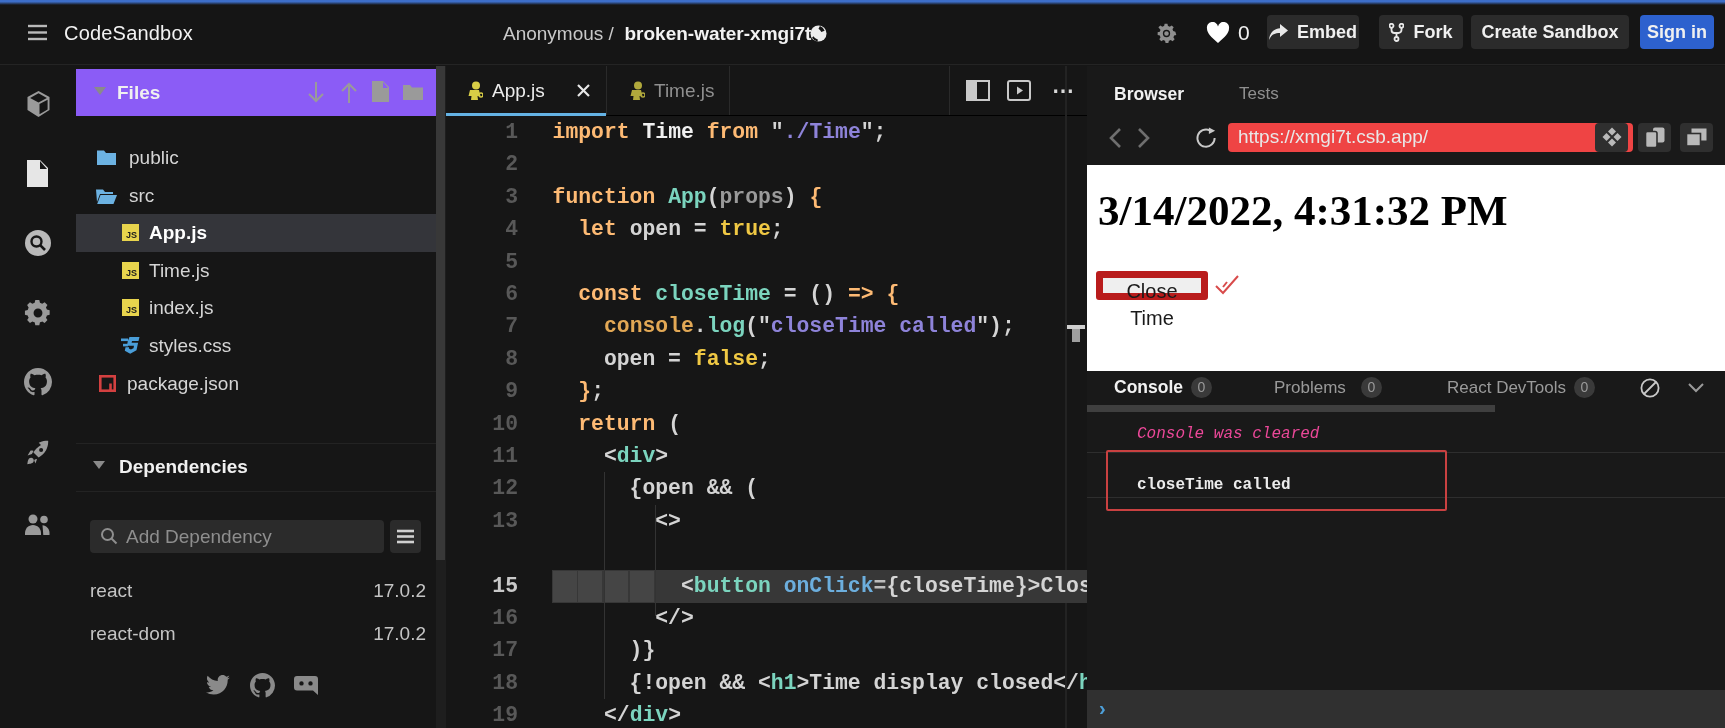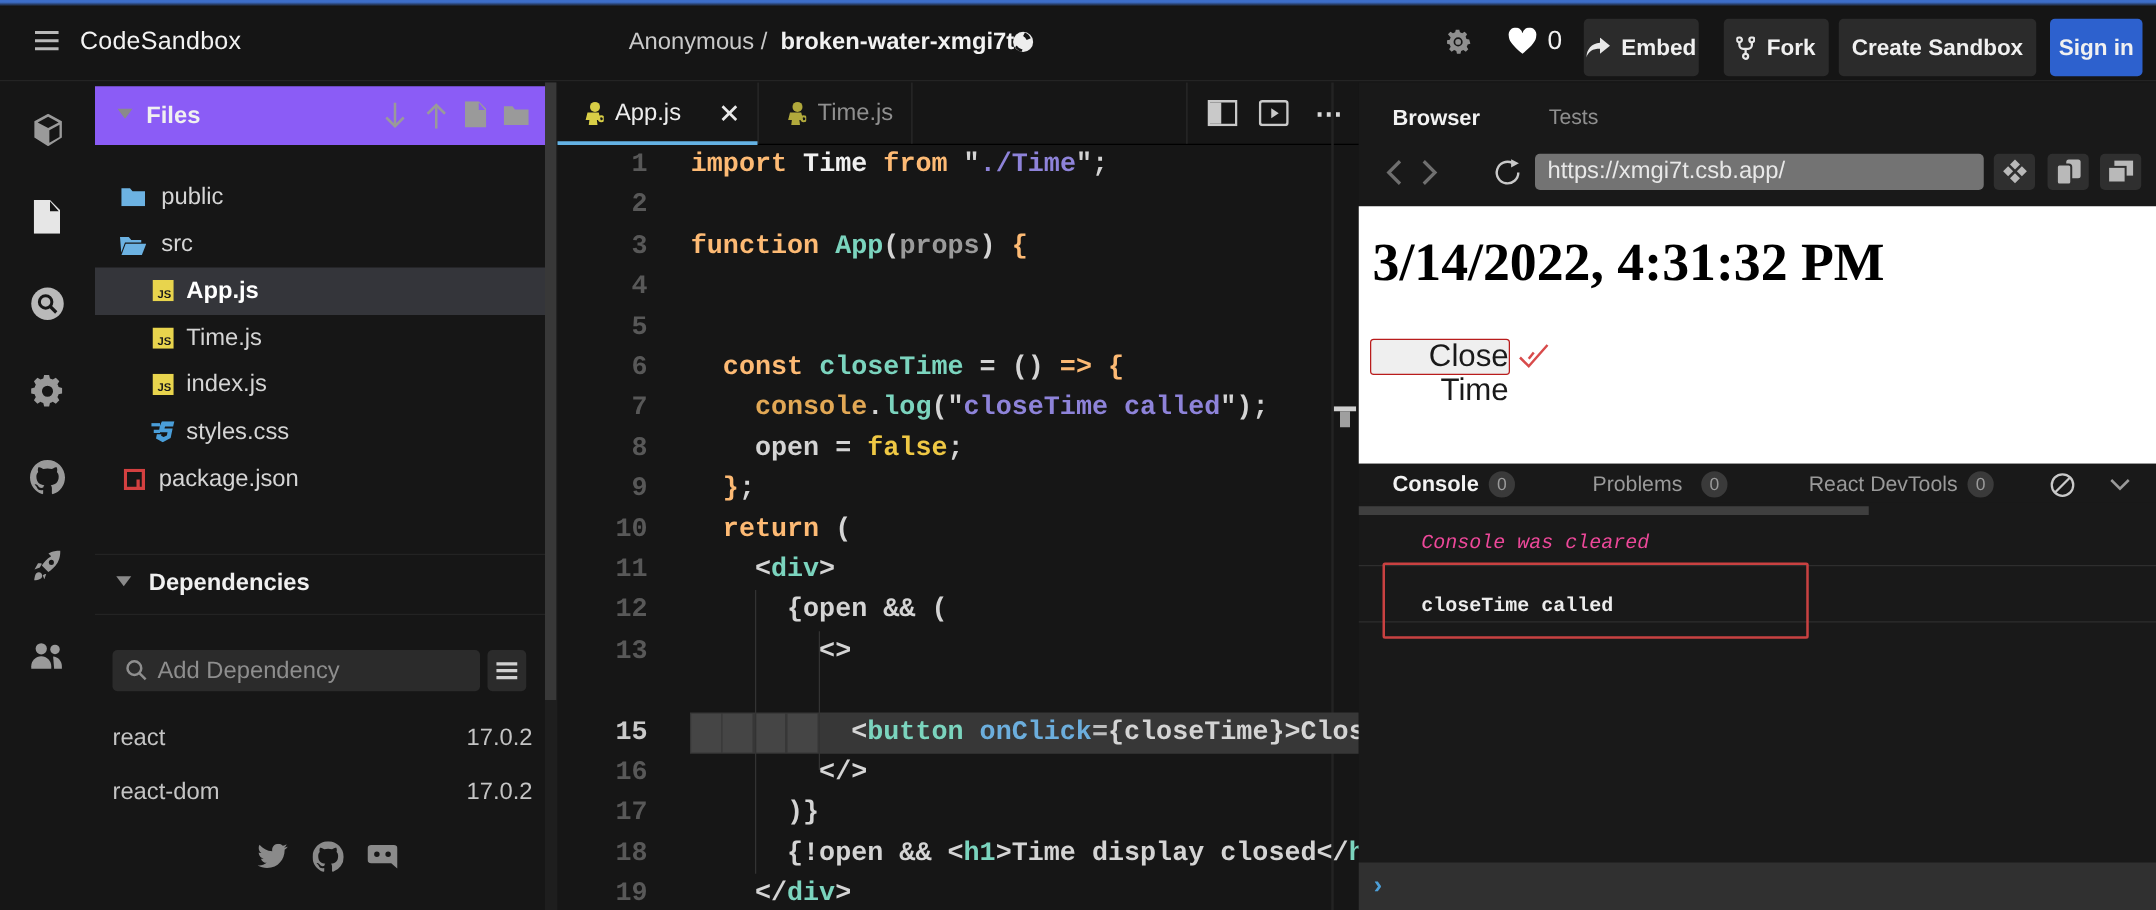--- a/index.html
+++ b/index.html
@@ -5,21 +5,21 @@
 * { margin:0; padding:0; box-sizing:border-box; }
 html,body { width:1725px; height:728px; background:#161616; overflow:hidden; }
 body { font-family:"Liberation Sans", sans-serif; position:relative; }
 .abs { position:absolute; }
 
 #topstrip { left:0; top:0; width:1725px; height:5px; background:linear-gradient(180deg,#3D6EC9 0%,#3D6EC9 35%,#151515 100%); }
 #header { left:0; top:5px; width:1725px; height:60px; background:#151515; border-bottom:1px solid #242424; }
 #logo { left:64px; top:22px; font-size:20px; font-weight:500; color:#F2F2F2; letter-spacing:0.2px; }
 #centerTitle { left:503px; top:23px; font-size:19px; color:#C9C9C9; }
 #centerTitle b { color:#F2F2F2; font-weight:700; }
-.hbtn { top:15px; height:46px; background:#2B2B2B; border-radius:4px; color:#F0F0F0; font-size:18px; font-weight:700; display:flex; align-items:center; justify-content:center; gap:9px; }
+.hbtn { top:15px; height:34px; background:#2B2B2B; border-radius:4px; color:#F0F0F0; font-size:18px; font-weight:700; display:flex; align-items:center; justify-content:center; gap:9px; }
 
 #sidebar { left:0; top:66px; width:76px; height:662px; background:#161616; }
 
 #files { left:76px; top:66px; width:360px; height:662px; background:#161616; }
 #filesHead { left:76px; top:69px; width:360px; height:47px; background:#8b5cf6;padding-left:30px; }
 #filesHead .t { position:absolute; left:41px; top:13px; font-size:19px; font-weight:700; color:#F0F0F0; }
 .tri { width:0; height:0; border-left:6px solid transparent; border-right:6px solid transparent; border-top:8px solid #8A8A8A; }
 .row { position:absolute; left:76px; width:360px; height:38px; }
 .row .nm { position:absolute; top:8px; font-size:19px; color:#D5D5D5; }
 .sel { background:#34353A; }
@@ -55,26 +55,26 @@
 .wt { color:#F0F0F0; font-weight:700; } 
 .gd { position:absolute; width:1px; background:#333333; }
 .pv { color:#9A9A9A; }
 #row15 { left:552px; top:569.6px; width:535px; height:33px; background:#373737; }
 .iblk { position:absolute; top:1px; width:24px; height:31px; background:#454545; }
 #divline { left:1065px; top:66px; width:2px; height:662px; background:#232323; }
 
 #browser { left:1087px; top:66px; width:638px; height:662px; background:#191919; }
 #bTabs { left:1114px; top:84px; font-size:17.5px; font-weight:700; color:#F2F2F2; }
 #bTests { left:1239px; top:84px; font-size:17px; color:#8F8F8F; }
-#urlbar { left:1228px; top:123px; width:359px; height:29px; background:#737373; border-radius:4px; color:#E8E8E8; font-size:19px; }
+#urlbar { left:1228px; top:123px; width:405px; height:29px; background:#ef4444; border-radius:4px; color:#E8E8E8; font-size:19px; }
 #urlbar span { position:absolute; left:10px; top:3px; }
 .navbtn { position:absolute; top:123px; width:33px; height:29px; background:#2F2F2F; border-radius:4px; }
 #white { left:1087px; top:165px; width:638px; height:206px; background:#FFFFFF; }
 #h1time { position:absolute; left:11px; top:21px; font-family:"Liberation Serif", serif; font-weight:700; font-size:43px; color:#000; }
-#closebtn { position:absolute; left:9px; top:106px; width:112px; height:29px; background:#EFEFEF; border:1px solid #b91c1c; border-radius:3px; font-size:25px; color:#1A1A1A; text-align:right; line-height:27px; }
+#closebtn { position:absolute; left:9px; top:106px; width:112px; height:29px; background:#EFEFEF; border:7px solid #b91c1c; border-radius:3px; font-size:20px; color:#1A1A1A; text-align:center; line-height:27px; }
 
 #ctabs { left:1087px; top:371px; width:638px; height:31px; background:#191919; }
 .badge { position:absolute; width:21px; height:21px; border-radius:50%; background:#3A3A3A; color:#9A9A9A; font-size:14px; text-align:center; line-height:21px; }
 #progress { left:1087px; top:405px; width:408px; height:7px; background:#3F3F3F; }
 #cline1 { left:1137px; top:425px; font-family:"Liberation Mono", monospace; font-style:italic; font-size:16px; color:#ec4899; }
 #cline2 { left:1137px; top:476px; font-family:"Liberation Mono", monospace; font-weight:700; font-size:16px; color:#ECECEC; }
 .cdiv { position:absolute; left:1087px; width:638px; height:1px; background:#2E2E2E; }
 #redbox { left:1106px; top:450px; width:341px; height:61px; border:2px solid #C94141; border-radius:2px; }
 #prompt { left:1087px; top:690px; width:638px; height:38px; background:#303030; }
 #prompt span { position:absolute; left:12px; top:7px; color:#4D9FD8; font-size:20px; font-weight:700; }
@@ -315,21 +315,21 @@
   <div class="iblk" style="left:26.3px;"></div>
   <div class="iblk" style="left:52px;"></div>
   <div class="iblk" style="left:77.7px;"></div>
 </div>
 <div class="abs" id="code">
   <div class="gd" style="left:157.8px;top:356.4px;height:227px;"></div>
   <div class="gd" style="left:209.2px;top:389px;height:111px;"></div>
   <div class="cl" style="top:0px;"><span class="ln">1</span><span class="ct"><span class="kw">import</span> <span class="wt">Time</span> <span class="kw">from</span> "<span class="st">./Time</span>";</span></div>
   <div class="cl" style="top:32.4px;"><span class="ln">2</span></div>
   <div class="cl" style="top:64.8px;"><span class="ln">3</span><span class="ct"><span class="kw">function</span> <span class="tg">App</span>(<span class="pv">props</span>) <span class="kw">{</span></span></div>
-  <div class="cl" style="top:97.2px;"><span class="ln">4</span></div>
+  <div class="cl" style="top:97.2px;"><span class="ln">4</span><span class="ct">  <span class="kw">let</span> open = <span class="nu">true</span>;</span></div>
   <div class="cl" style="top:129.6px;"><span class="ln">5</span></div>
   <div class="cl" style="top:162px;"><span class="ln">6</span><span class="ct">  <span class="kw">const</span> <span class="tg">closeTime</span> = () <span class="kw">=&gt;</span> <span class="kw">{</span></span></div>
   <div class="cl" style="top:194.4px;"><span class="ln">7</span><span class="ct">    <span class="or">console</span>.<span class="tg">log</span>("<span class="st">closeTime called</span>");</span></div>
   <div class="cl" style="top:226.8px;"><span class="ln">8</span><span class="ct">    open = <span class="nu">false</span>;</span></div>
   <div class="cl" style="top:259.2px;"><span class="ln">9</span><span class="ct">  <span class="kw">}</span>;</span></div>
   <div class="cl" style="top:291.6px;"><span class="ln">10</span><span class="ct">  <span class="kw">return</span> (</span></div>
   <div class="cl" style="top:324px;"><span class="ln">11</span><span class="ct">    &lt;<span class="tg">div</span>&gt;</span></div>
   <div class="cl" style="top:356.4px;"><span class="ln">12</span><span class="ct">      {open &amp;&amp; (</span></div>
   <div class="cl" style="top:388.8px;"><span class="ln">13</span><span class="ct">        &lt;&gt;</span></div>
   <div class="cl" style="top:453.6px;"><span class="ln" style="color:#C9C9C9;">15</span><span class="ct">          &lt;<span class="tg">button</span> <span class="fn">onClick</span><span style="color:#BDBDBD">=</span>{closeTime}&gt;Clos</span></div>

